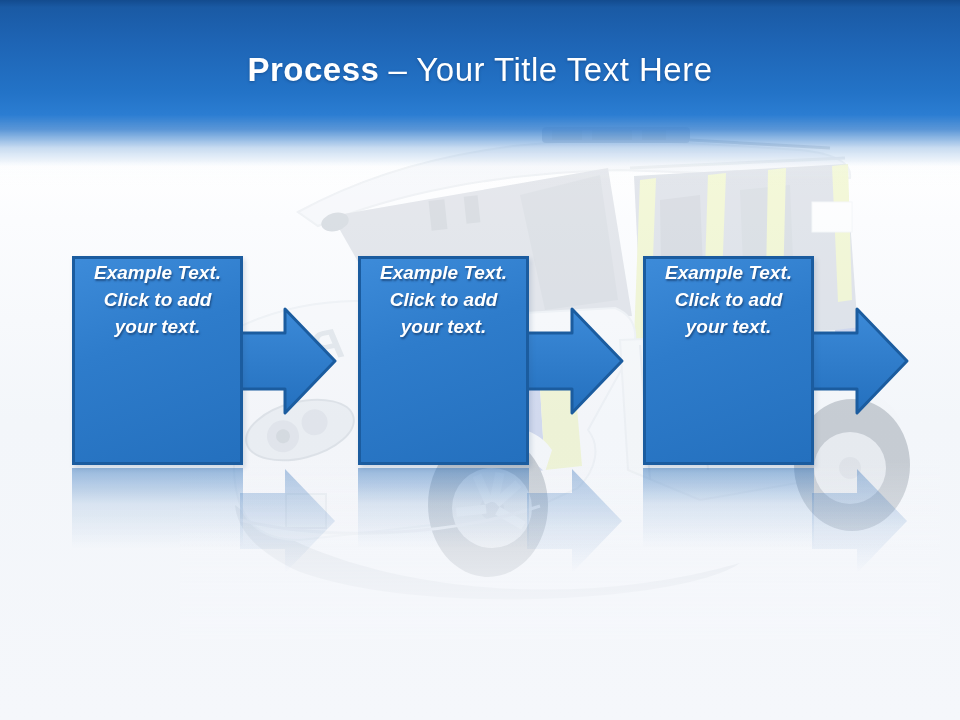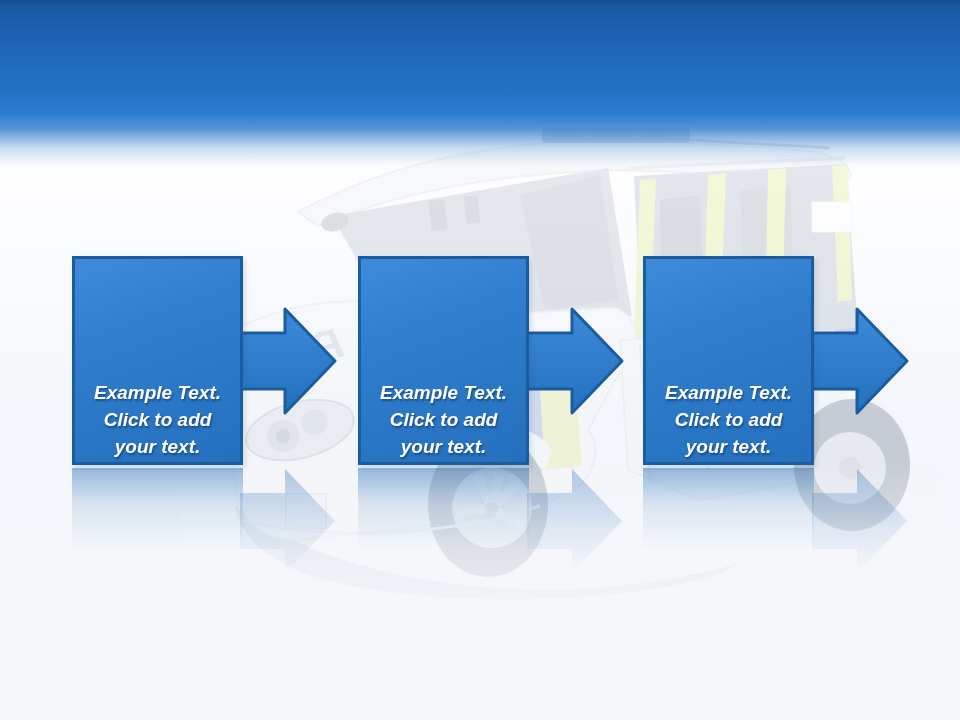--- a/index.html
+++ b/index.html
@@ -30,21 +30,21 @@
     background:linear-gradient(180deg,rgba(47,114,188,0.48) 0%,rgba(110,155,205,0.20) 45%,rgba(244,247,250,0) 100%);
   }
   
   .arrow-layer{position:absolute;left:0;top:0;z-index:6;}
   
   .step-box{
     position:absolute;top:256px;width:171px;height:209px;box-sizing:border-box;z-index:7;
     border:3px solid #1b5c9f;
     background:linear-gradient(160deg,#3d8bd9 0%,#2e7ccb 40%,#2470be 100%);
     box-shadow:2px 3px 5px rgba(40,80,130,0.18);
-    display:flex;flex-direction:column;justify-content:flex-end;align-items:center;
+    display:flex;flex-direction:column;justify-content:flex-start;align-items:center;
     padding-bottom:2px;cursor:text;
   }
   .step-line{
     color:#ffffff;font-style:italic;font-weight:600;font-size:19px;line-height:27px;
     text-shadow:1px 2px 2px rgba(18,54,100,0.65);text-align:center;white-space:nowrap;
   }
 </style>
 </head>
 <body>
 
@@ -125,20 +125,23 @@
       </g>
 
       <rect x="286" y="494" width="40" height="34" fill="#e9edf1" stroke="#c9d0d8" stroke-width="2"></rect>
       <path d="M240,520 C330,542 450,536 540,506" stroke="#d5dbe2" stroke-width="3" fill="none"></path>
     </g>
 
     <rect x="180" y="460" width="760" height="180" fill="url(#fadeOut)"></rect>
   </svg>
 
   <div class="header-band"></div>
+  <div class="slide-title">
+    <span class="title-emphasis">Process</span><span class="title-rest">– Your Title Text Here</span>
+  </div>
 
   <div class="box-reflection" style="left:72px;"></div>
   <div class="box-reflection" style="left:358px;"></div>
   <div class="box-reflection" style="left:643px;"></div>
 
   <svg class="arrow-layer" width="960" height="720" viewBox="0 0 960 720">
     <defs>
       <linearGradient id="arrowGrad" x1="0" y1="0" x2="0" y2="1">
         <stop offset="0%" stop-color="#3c8ad8"></stop>
         <stop offset="100%" stop-color="#2470be"></stop>

